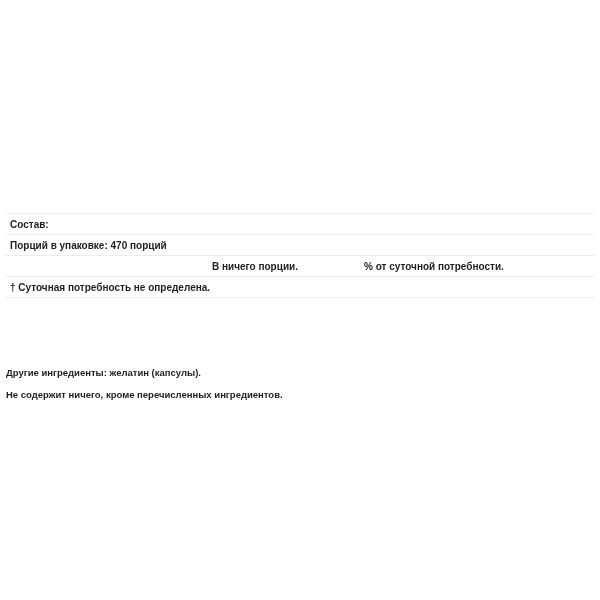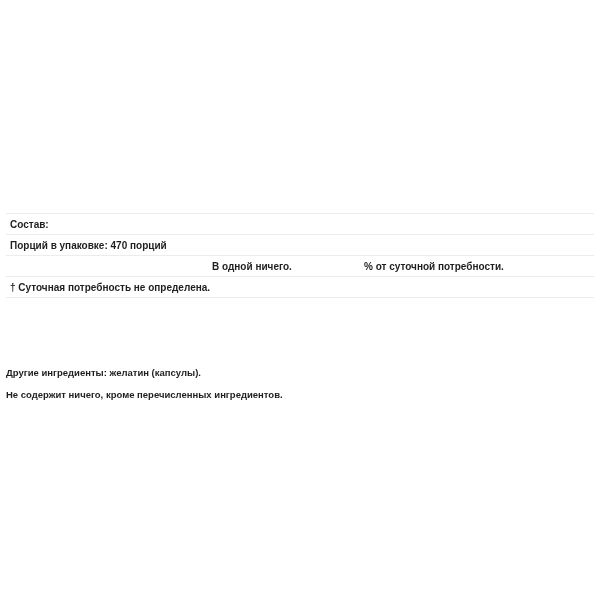--- a/index.html
+++ b/index.html
@@ -33,21 +33,21 @@
 <table class="facts">
   <tbody>
       <tr>
     <td colspan="3">Состав:</td>
   </tr>
   <tr>
     <td colspan="3">Порций в упаковке: 470 порций</td>
   </tr>
   <tr>
     <td class="c1"></td>
-    <td class="c2">В одной ничего.</td>
+    <td class="c2">В ничего порции.</td>
     <td>% от суточной потребности.</td>
   </tr>
   <tr>
     <td colspan="3">† Суточная потребность не определена.</td>
   </tr>
 </tbody>
   </table>
 
 <div class="note" style="top:352px;">Другие ингредиенты: желатин (капсулы).</div>
 <div class="note" style="top:374px;">Не содержит ничего, кроме перечисленных ингредиентов.</div>

